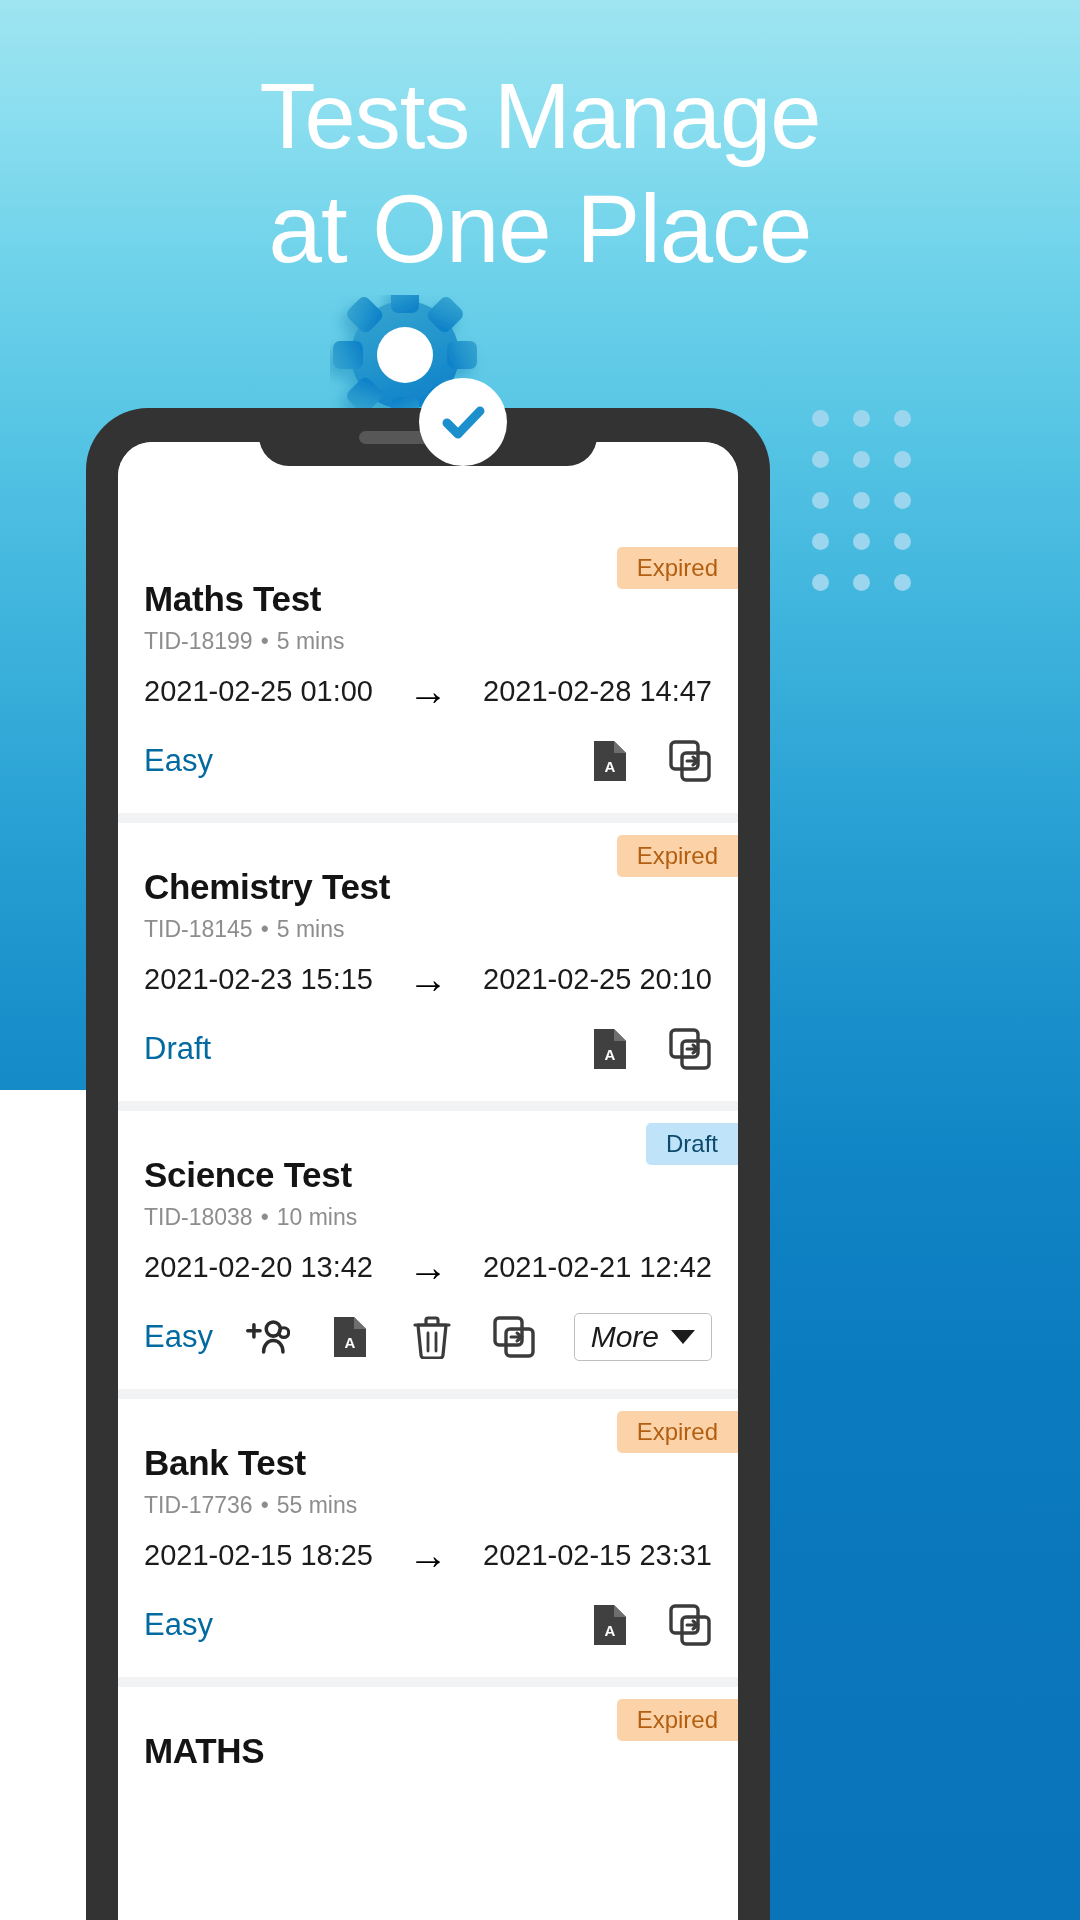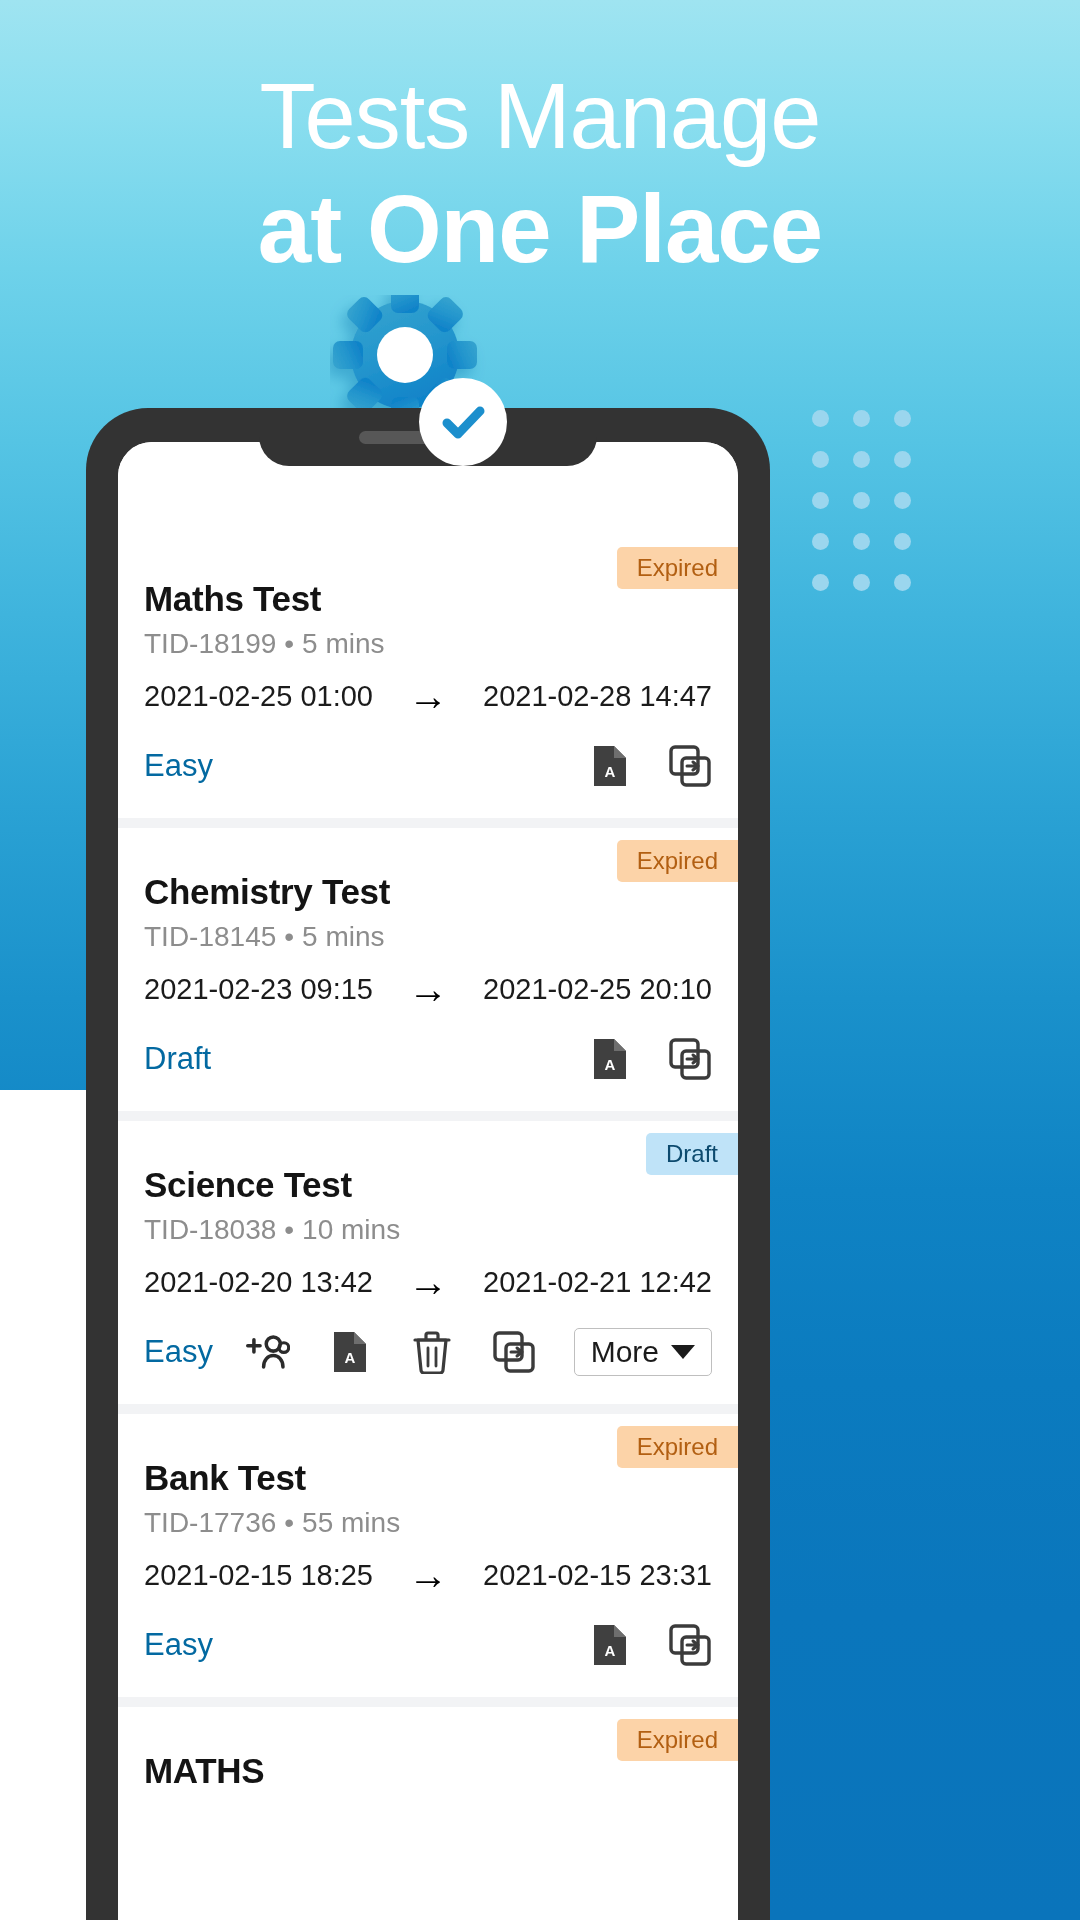--- a/index.html
+++ b/index.html
@@ -64,21 +64,21 @@
     display:block;
     font-size:92px;
     line-height:108px;
     font-weight:300;
     letter-spacing:-1px;
   }
   #headline .l2{
     display:block;
     font-size:96px;
     line-height:110px;
-    font-weight:700;
+    font-weight:400;
     letter-spacing:-1px;
     margin-top:4px;
   }
 
   
   #hero-icon{
     position:absolute;
     left:330px; top:295px;
     width:200px; height:190px;
     z-index:6;
@@ -157,21 +157,21 @@
   .badge.draft{ background:#bfe3f8; color:#0c4a6e; }
 
   .card .title{
     font-size:35px;
     font-weight:700;
     color:#141414;
     letter-spacing:-0.3px;
     margin-top:32px;
   }
   .card .meta{
-    font-size:28px;
+    font-size:23px;
     color:#8d8d8d;
     margin-top:9px;
   }
   .card .meta .sep{ padding:0 8px; }
   .card .daterow{
     display:flex;
     align-items:center;
     justify-content:space-between;
     font-size:29px;
     color:#1b1b1b;
@@ -205,20 +205,21 @@
     width:44px;height:44px;
   }
   .more-btn{
     display:flex;align-items:center;gap:12px;
     border:1.5px solid #bfbfbf;
     border-radius:5px;
     padding:6px 16px;
     font-size:30px;
     color:#1b1b1b;
     background:#fff;
+    font-style:italic;
   }
   .more-btn .caret{
     width:0;height:0;
     border-left:12px solid transparent;
     border-right:12px solid transparent;
     border-top:14px solid #1b1b1b;
   }
 </style>
 </head>
 <body>
@@ -321,21 +322,21 @@
     </div>
   </div>
 
   <div class="card">
     <div class="badge expired">Expired</div>
     <div class="title">Chemistry Test</div>
     <div class="meta">
       <span>TID-18145</span><span class="sep">•</span><span>5 mins</span>
     </div>
     <div class="daterow">
-      <span>2021-02-23 09:15</span>
+      <span>2021-02-23 15:15</span>
       <span class="arrow">→</span>
       <span>2021-02-25 20:10</span>
     </div>
     <div class="bottomrow">
       <span class="difficulty">Draft</span>
       <span class="actions">
               <span class="icon-btn">
                 <svg width="40" height="44" viewBox="0 0 40 44">
       <path d="M4 2 h20 l12 12 v28 a0 0 0 0 1 0 0 H4 Z" fill="#404040"></path>
       <path d="M24 2 l12 12 h-12 Z" fill="#6e6e6e"></path>

